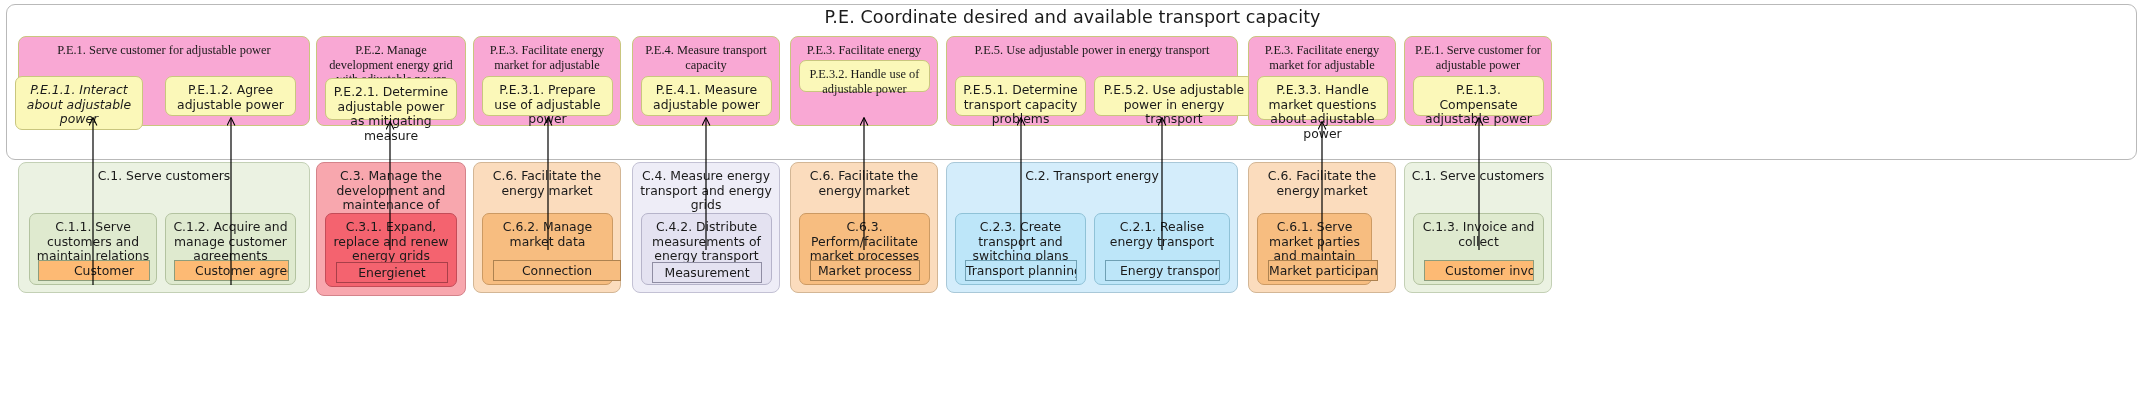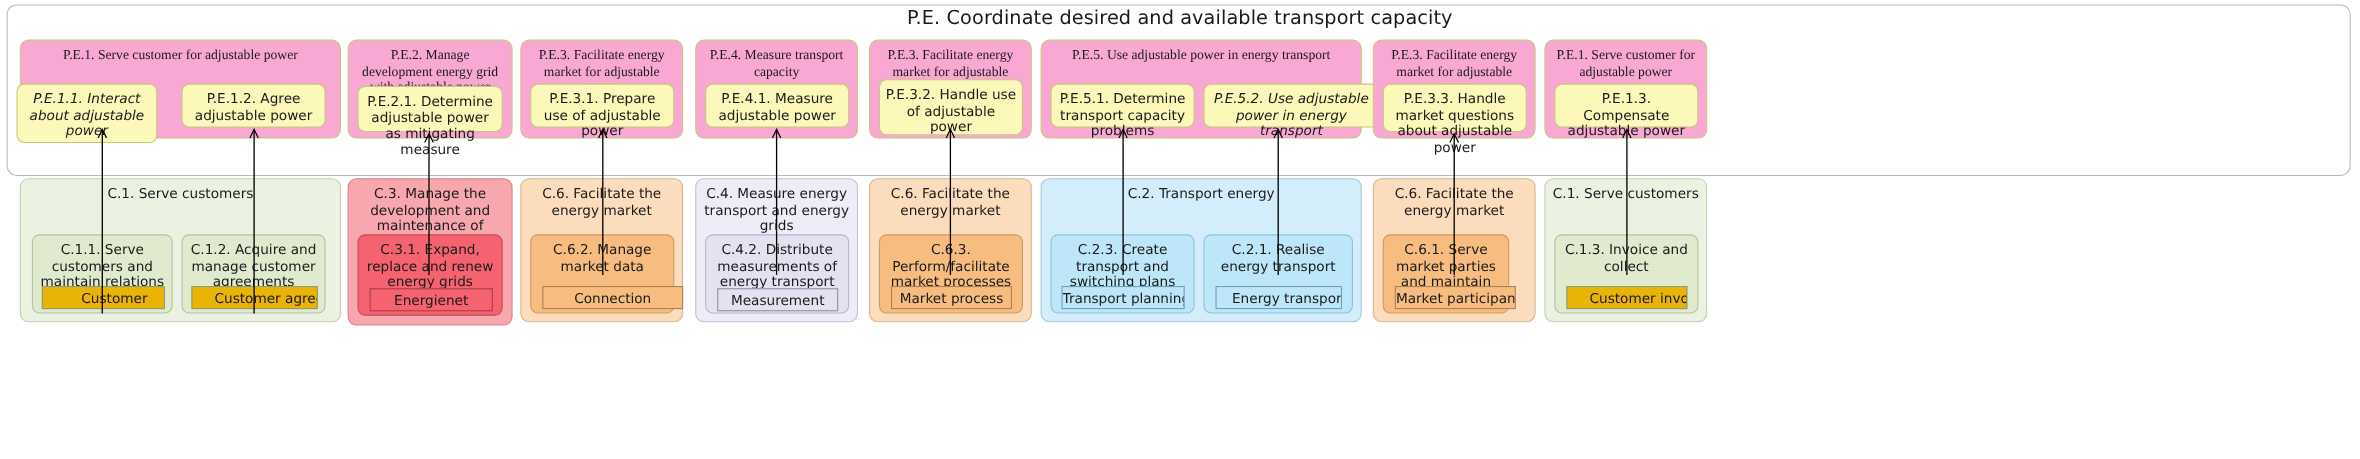--- a/index.html
+++ b/index.html
@@ -92,21 +92,21 @@
     overflow: hidden;
     white-space: nowrap;
   }
 
   
   .pal-yellow      { background:#f9a8d4; border-color:#c9c67e;font-family:Liberation Serif, serif; }
   .pal-yellow-sub  { background:#fbf8b9; border-color:#c9c67e; }
 
   .pal-green       { background:#ebf2e2; border-color:#c3d0b5; }
   .pal-green-sub   { background:#dfeacf; border-color:#b3c3a0; }
-  .pal-green-lbl   { background:#eab308; border-color:#8d9d7c;padding-left:20px; }
+  .pal-green-lbl   { background:#fdba74; border-color:#8d9d7c;padding-left:20px; }
 
   .pal-red         { background:#f8a7ae; border-color:#d4838a; }
   .pal-red-sub     { background:#f4636f; border-color:#c44c58; }
   .pal-red-lbl     { background:#f4636f; border-color:#a83f49; }
 
   .pal-orange      { background:#fbdcbd; border-color:#d3b695; }
   .pal-orange-sub  { background:#f7bd80; border-color:#cc9a63; }
   .pal-orange-lbl  { background:#f7bd80; border-color:#ad8250; }
 
   .pal-purple      { background:#eeedf7; border-color:#c3c1d4; }
@@ -160,31 +160,31 @@
   <div class="group pal-yellow" style="left:632px; top:36px; width:148px; height:90px;">
     <div class="grp-title">P.E.4. Measure transport capacity</div>
   </div>
   <div class="sub pal-yellow-sub" style="left:641px; top:76px; width:131px; height:40px;">
     <div class="sub-title">P.E.4.1. Measure adjustable power</div>
   </div>
 
   <div class="group pal-yellow" style="left:790px; top:36px; width:148px; height:90px;">
     <div class="grp-title">P.E.3. Facilitate energy market for adjustable power</div>
   </div>
-  <div class="sub pal-yellow-sub" style="left:799px; top:72px; width:131px; height:51px;">
+  <div class="sub pal-yellow-sub" style="left:799px; top:60px; width:131px; height:32px;font-family:Liberation Serif, serif;">
     <div class="sub-title">P.E.3.2. Handle use of adjustable power</div>
   </div>
 
   <div class="group pal-yellow" style="left:946px; top:36px; width:292px; height:90px;">
     <div class="grp-title">P.E.5. Use adjustable power in energy transport</div>
   </div>
   <div class="sub pal-yellow-sub" style="left:955px; top:76px; width:131px; height:40px;">
     <div class="sub-title">P.E.5.1. Determine transport capacity problems</div>
   </div>
-  <div class="sub pal-yellow-sub" style="left:1094px; top:76px; width:160px; height:40px;font-style:italic;">
+  <div class="sub pal-yellow-sub" style="left:1094px; top:76px; width:160px; height:40px;">
     <div class="sub-title">P.E.5.2. Use adjustable power in energy transport</div>
   </div>
 
   <div class="group pal-yellow" style="left:1248px; top:36px; width:148px; height:90px;">
     <div class="grp-title">P.E.3. Facilitate energy market for adjustable power</div>
   </div>
   <div class="sub pal-yellow-sub" style="left:1257px; top:76px; width:131px; height:44px;">
     <div class="sub-title">P.E.3.3. Handle market questions about adjustable power</div>
   </div>
 

